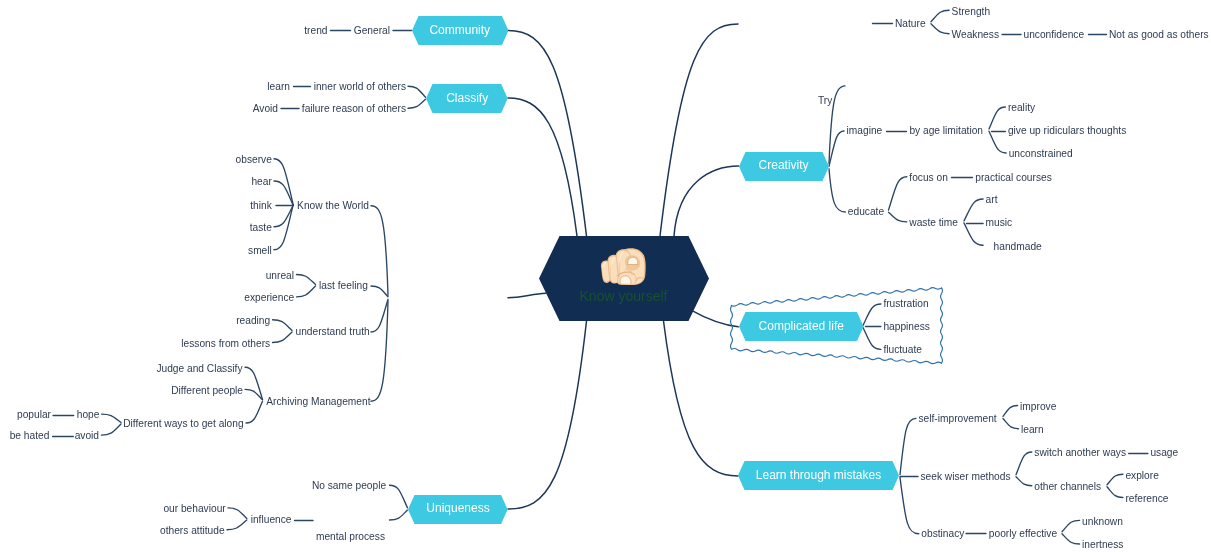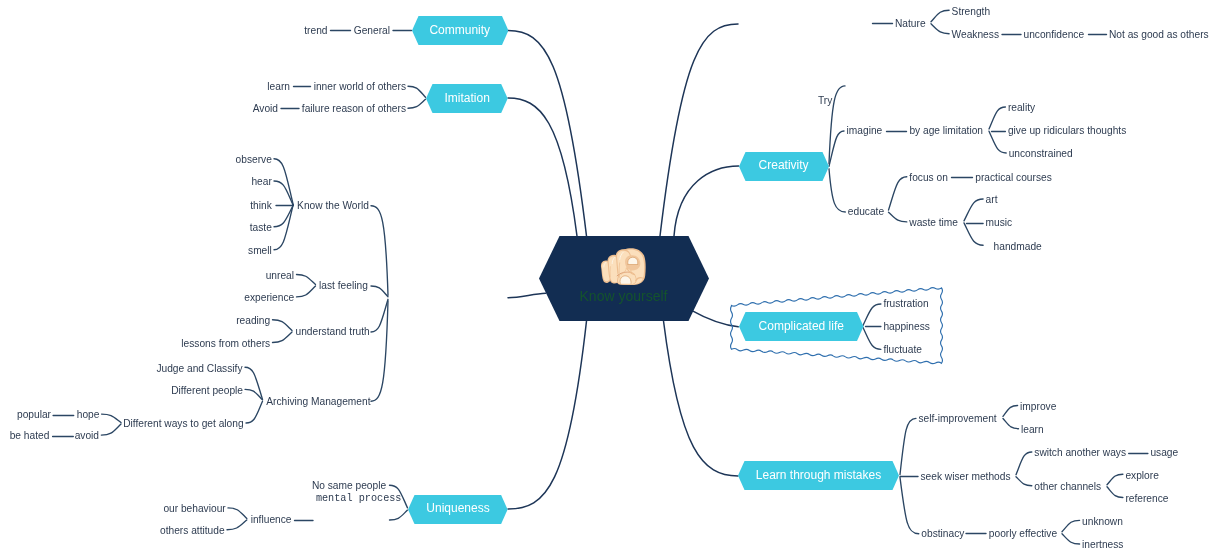--- a/index.html
+++ b/index.html
@@ -109,21 +109,21 @@
   <div class="node" id="n-community" style="left:411.5px;top:16.1px;width:96.5px;height:29.0px;">
     <svg class="hex" viewBox="0 0 96.5 29.0" preserveAspectRatio="none">
         <polygon points="6.5,0.0 90.0,0.0 96.5,14.5 90.0,29.0 6.5,29.0 0.0,14.5" fill="#3cc9e1"></polygon>
       </svg>
     <span>Community</span>
   </div>
   <div class="node" id="n-imitation" style="left:426.3px;top:83.6px;width:81.7px;height:29.0px;">
     <svg class="hex" viewBox="0 0 81.7 29.0" preserveAspectRatio="none">
         <polygon points="6.5,0.0 75.2,0.0 81.7,14.5 75.2,29.0 6.5,29.0 0.0,14.5" fill="#3cc9e1"></polygon>
       </svg>
-    <span>Imitation</span>
+    <span>Classify</span>
   </div>
   <div class="node" id="n-uniqueness" style="left:408.2px;top:494.5px;width:99.6px;height:29.0px;">
     <svg class="hex" viewBox="0 0 99.6 29.0" preserveAspectRatio="none">
         <polygon points="6.5,0.0 93.1,0.0 99.6,14.5 93.1,29.0 6.5,29.0 0.0,14.5" fill="#3cc9e1"></polygon>
       </svg>
     <span>Uniqueness</span>
   </div>
   <div class="node" id="n-creativity" style="left:738.6px;top:151.5px;width:90.0px;height:29.0px;">
     <svg class="hex" viewBox="0 0 90.0 29.0" preserveAspectRatio="none">
         <polygon points="6.5,0.0 83.5,0.0 90.0,14.5 83.5,29.0 6.5,29.0 0.0,14.5" fill="#3cc9e1"></polygon>
@@ -203,21 +203,21 @@
   <div class="lf" style="right:967.4px;top:419.30px;">Different ways to get along</div>
   <div class="lf" style="left:266.3px;top:396.60px;">Archiving Management</div>
   <div class="lf" style="right:1160.0px;top:410.40px;">popular</div>
   <div class="lf" style="right:1111.6px;top:410.40px;">hope</div>
   <div class="lf" style="right:1161.7px;top:431.40px;">be hated</div>
   <div class="lf" style="right:1112.0px;top:431.40px;">avoid</div>
   <div class="lf" style="right:824.9px;top:480.50px;">No same people</div>
   <div class="lf" style="right:985.3px;top:504.20px;">our behaviour</div>
   <div class="lf" style="right:986.4px;top:526.00px;">others attitude</div>
   <div class="lf" style="left:250.7px;top:515.30px;">influence</div>
-  <div class="lf" style="left:315.9px;top:494px;font-family:Liberation Mono, monospace;">mental process</div>
+  <div class="lf" style="left:315.9px;top:532px;">mental process</div>
   <div class="lf" style="left:895.0px;top:19.00px;">Nature</div>
   <div class="lf" style="left:951.6px;top:6.50px;">Strength</div>
   <div class="lf" style="left:951.6px;top:30.00px;">Weakness</div>
   <div class="lf" style="left:1023.5px;top:30.00px;">unconfidence</div>
   <div class="lf" style="left:1109.0px;top:30.00px;">Not as good as others</div>
   <div class="lf" style="left:818px;top:81.50px;margin-top:14px;">Try</div>
   <div class="lf" style="left:846.6px;top:126.30px;">imagine</div>
   <div class="lf" style="left:909.4px;top:126.30px;">by age limitation</div>
   <div class="lf" style="left:1007.9px;top:103.30px;">reality</div>
   <div class="lf" style="left:1007.9px;top:126.30px;">give up ridiculars thoughts</div>

